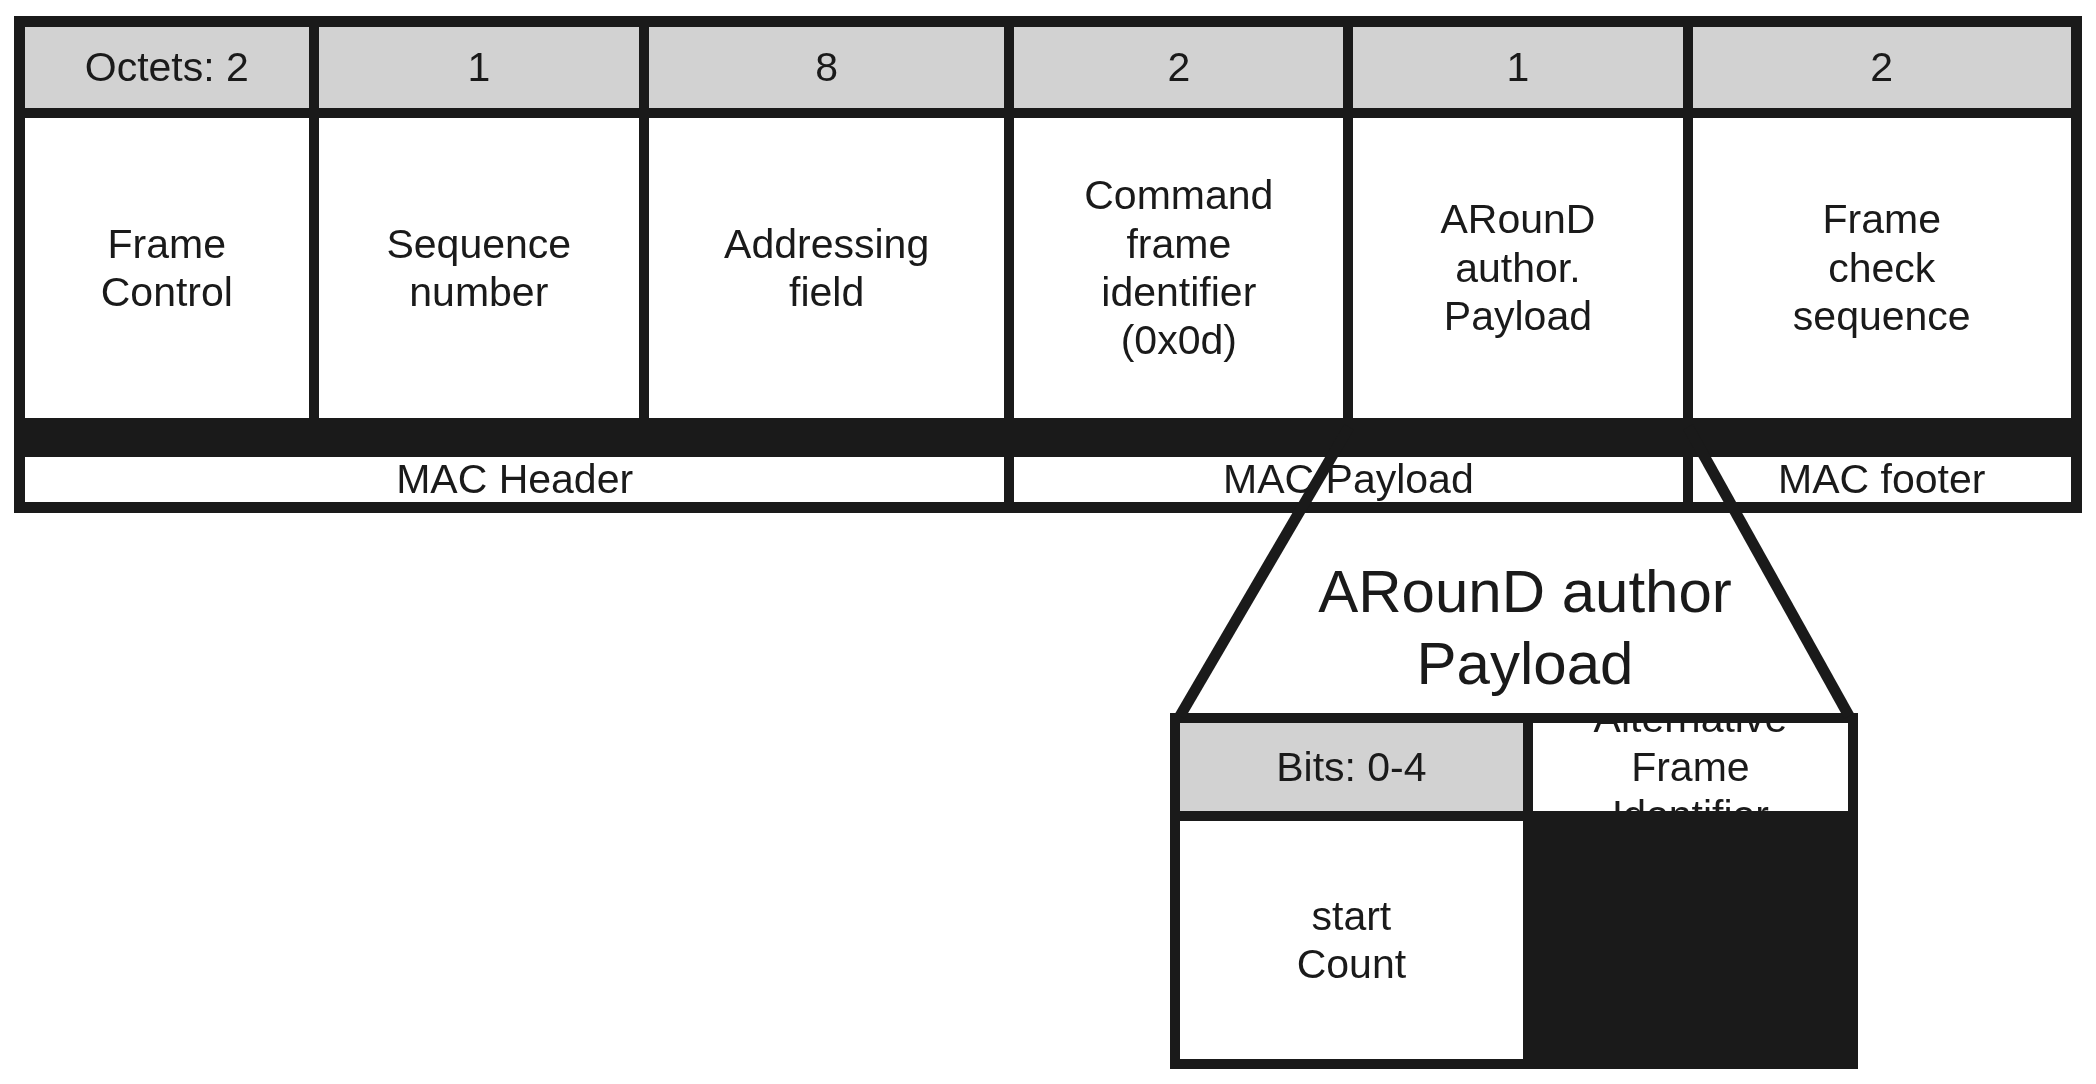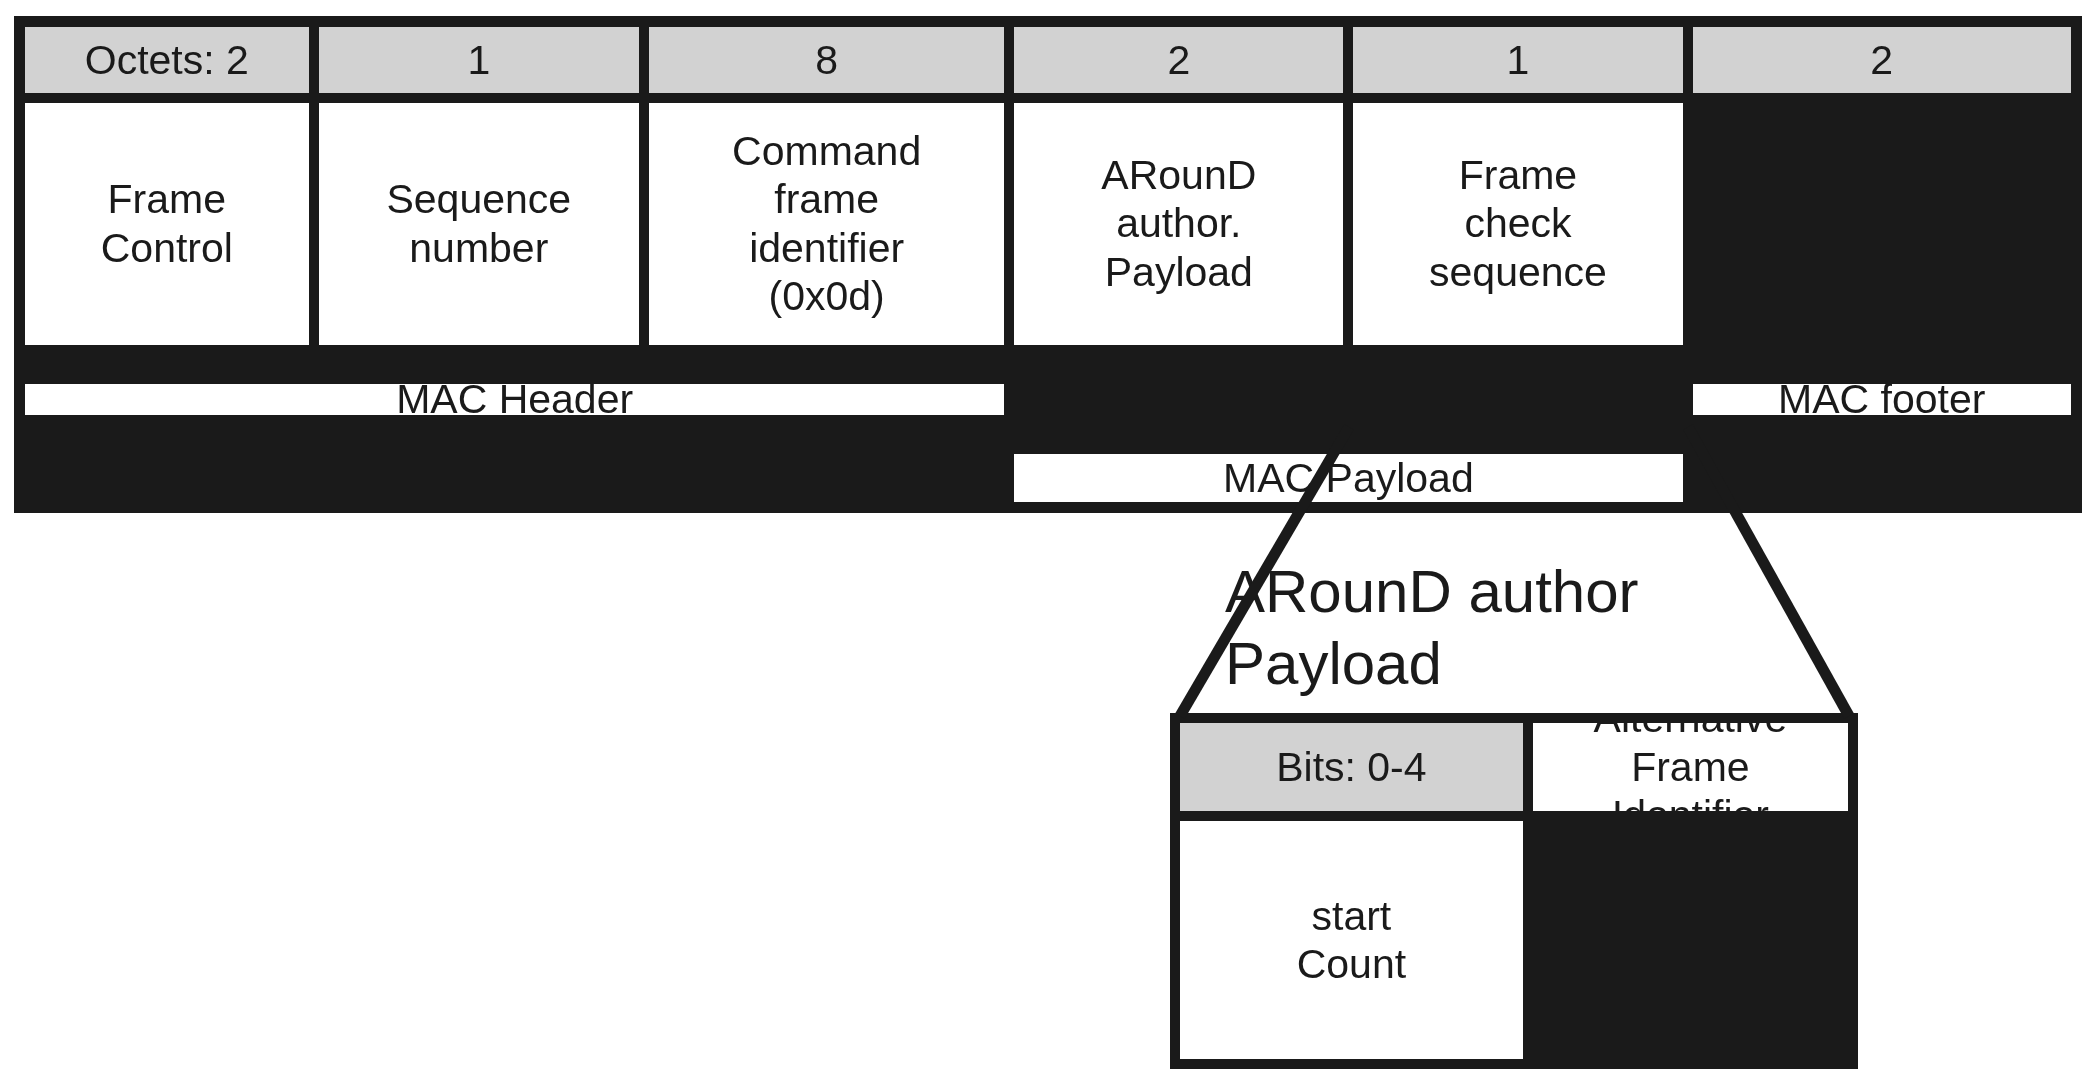--- a/index.html
+++ b/index.html
@@ -58,21 +58,21 @@
     z-index: 3;
     pointer-events: none;
   }
 
   
   .subtable-title {
     position: absolute;
     left: 1225px;
     top: 556px;
     width: 600px;
-    text-align: left;
+    text-align: center;
     font-size: 60px;
     line-height: 1.2;
     white-space: pre-line;
     z-index: 2;
   }
 
   
   .sub-table {
     position: absolute;
     left: 1170px;
@@ -100,34 +100,36 @@
     <div class="cell gray">1</div>
     <div class="cell gray">8</div>
     <div class="cell gray">2</div>
     <div class="cell gray">1</div>
     <div class="cell gray">2</div>
 
     <div class="cell">Frame
 Control</div>
     <div class="cell">Sequence
 number</div>
+    <div class="cell">Addressing
+field</div>
     <div class="cell">Command
 frame
 identifier
 (0x0d)</div>
     <div class="cell">ARounD
 author.
 Payload</div>
     <div class="cell">Frame
 check
 sequence</div>
 
     <div class="cell section-cell span-3">MAC Header</div>
+    <div class="cell section-cell span-2">MAC Payload</div>
     <div class="cell section-cell span-1">MAC footer</div>
-    <div class="cell section-cell span-2">MAC Payload</div>
   </div>
 
   <svg class="overlay" width="2096" height="1084" viewBox="0 0 2096 1084">
     <line x1="1349" y1="427" x2="1180" y2="716" stroke="#1a1a1a" stroke-width="11"></line>
     <line x1="1688" y1="427" x2="1849" y2="716" stroke="#1a1a1a" stroke-width="11"></line>
   </svg>
 
   <div class="subtable-title">ARounD author
 Payload</div>
 

